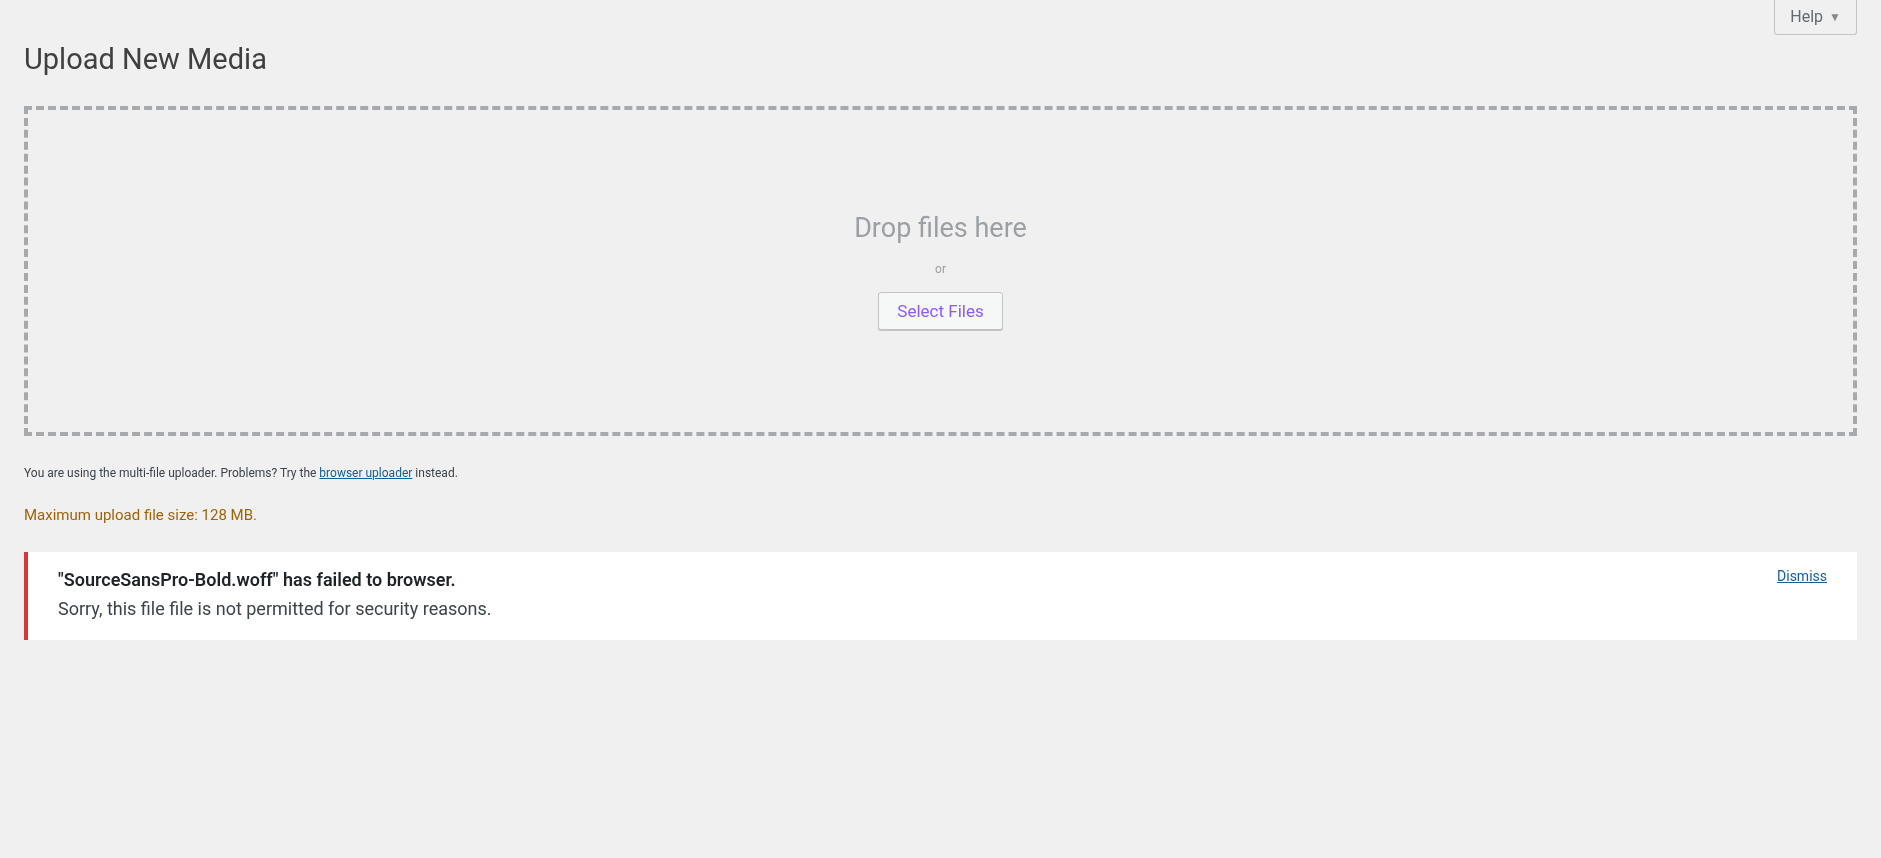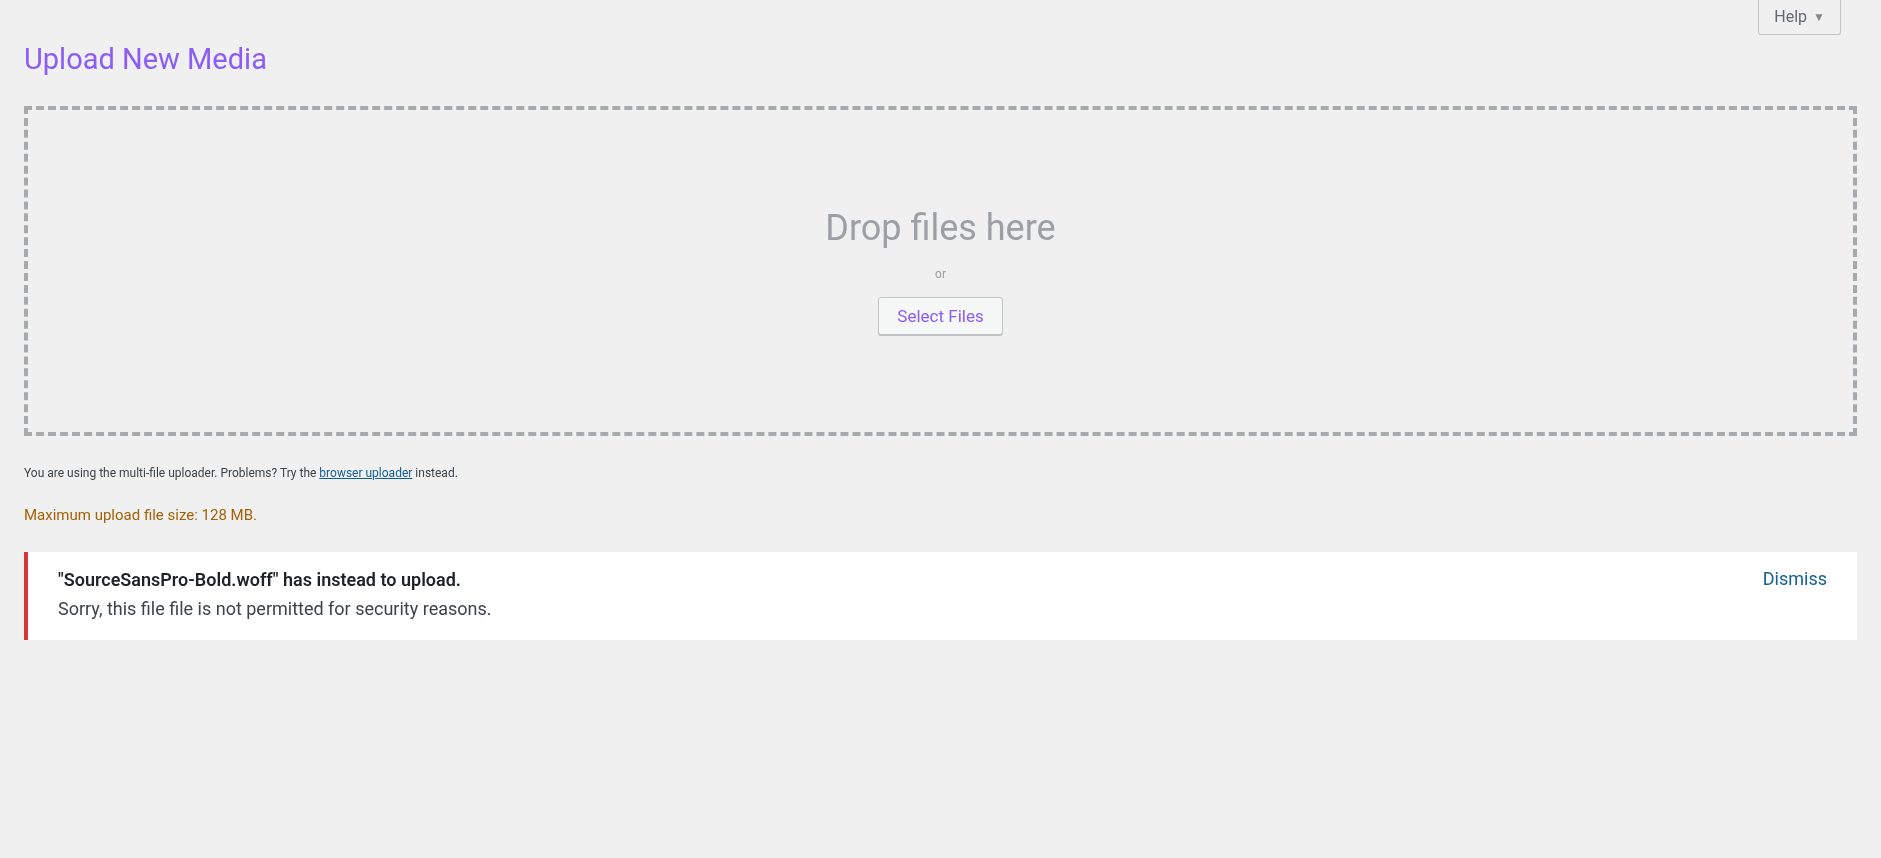--- a/index.html
+++ b/index.html
@@ -19,56 +19,56 @@
       display: flex;
       justify-content: flex-end;
       padding-top: 0;
       margin-bottom: 0;
       position: relative;
       height: 22px;
     }
     .help-tab {
       position: absolute;
       top: 0;
-      right: 16px;
+      right: 0;
       background: #f0f0f1;
       border: 1px solid #c3c4c7;
       border-top: none;
       border-bottom-left-radius: 3px;
       border-bottom-right-radius: 3px;
       padding: 7px 15px 8px 15px;
       font-size: 16px;
       color: #646970;
       cursor: pointer;
       display: flex;
       align-items: center;
       gap: 6px;
     }
     .help-tab .triangle {
       font-size: 12px;
       color: #888;
     }
     .page-title {
       font-size: 29px;
       font-weight: 400;
-      color: #8b5cf6;
+      color: #404040;
       padding: 20px 0 20px 0;
       margin-bottom: 10px;
     }
     .dropzone {
       border: 4px dashed #a7aaad;
       min-height: 330px;
       display: flex;
       flex-direction: column;
       align-items: center;
       justify-content: center;
       margin-bottom: 30px;
     }
     .dropzone-title {
-      font-size: 36px;
+      font-size: 27px;
       color: #9ca0a5;
       font-weight: 400;
       margin-bottom: 18px;
     }
     .dropzone-or {
       font-size: 12px;
       color: #9d9d9d;
       margin-bottom: 16px;
     }
     .select-files-btn {
@@ -117,21 +117,22 @@
       font-weight: 600;
     }
     .error-detail {
       font-size: 18px;
       color: #3c434a;
       line-height: 1.6;
       margin-top: 2px;
     }
     .dismiss-link {
       color: #135E96;
-      font-size: 18px;
+      text-decoration: underline;
+      font-size: 14px;
       cursor: pointer;
       margin-left: 20px;
       margin-top: 2px;
     }
   </style>
 </head>
 <body>
 
 <div class="header-row">
   <div class="help-tab">
@@ -150,18 +151,18 @@
 
 <p class="info-text">
   <span>You are using the multi-file uploader. Problems? Try the </span><a class="browser-link">browser uploader</a><span> instead.</span>
 </p>
 
 <p class="max-size">Maximum upload file size: 128 MB.</p>
 
 <div class="error-box">
   <div class="error-content">
     <p class="error-title">
-      <strong><span>"SourceSansPro-Bold.woff"</span><span> has instead to upload.</span></strong>
+      <strong><span>"SourceSansPro-Bold.woff"</span><span> has failed to browser.</span></strong>
     </p>
     <p class="error-detail">Sorry, this file file is not permitted for security reasons.</p>
   </div>
   <a class="dismiss-link">Dismiss</a>
 </div>
 
 </body></html>

